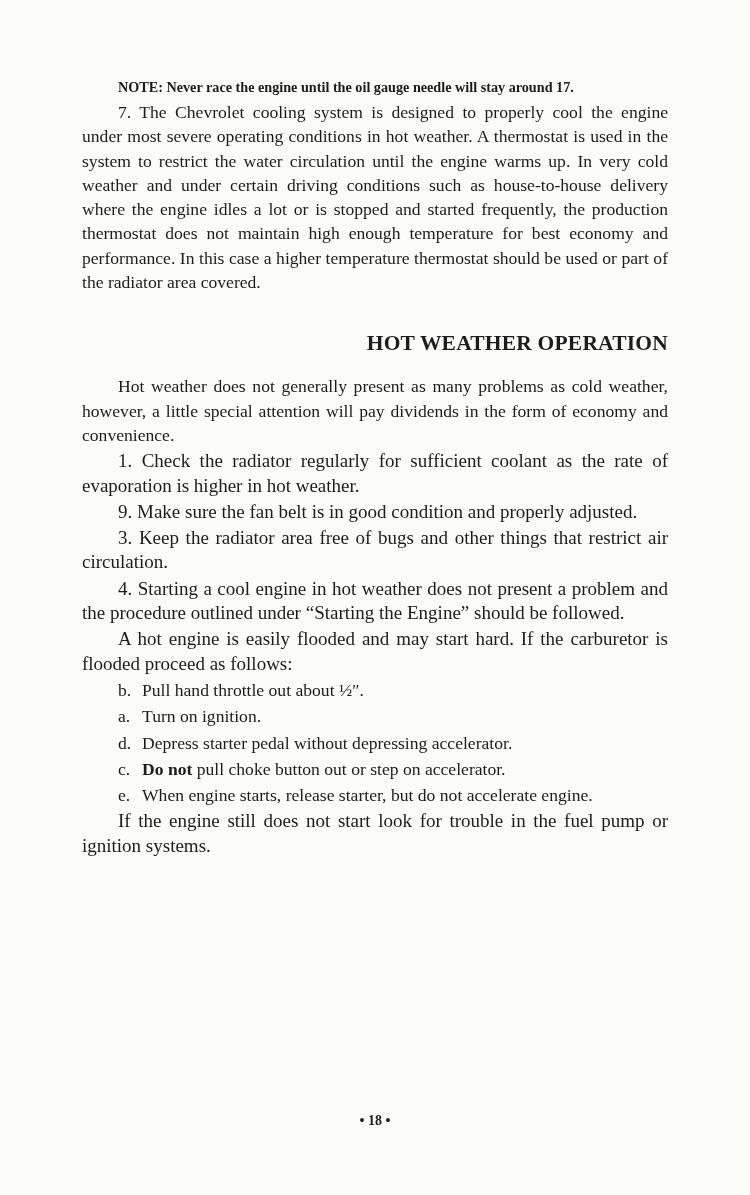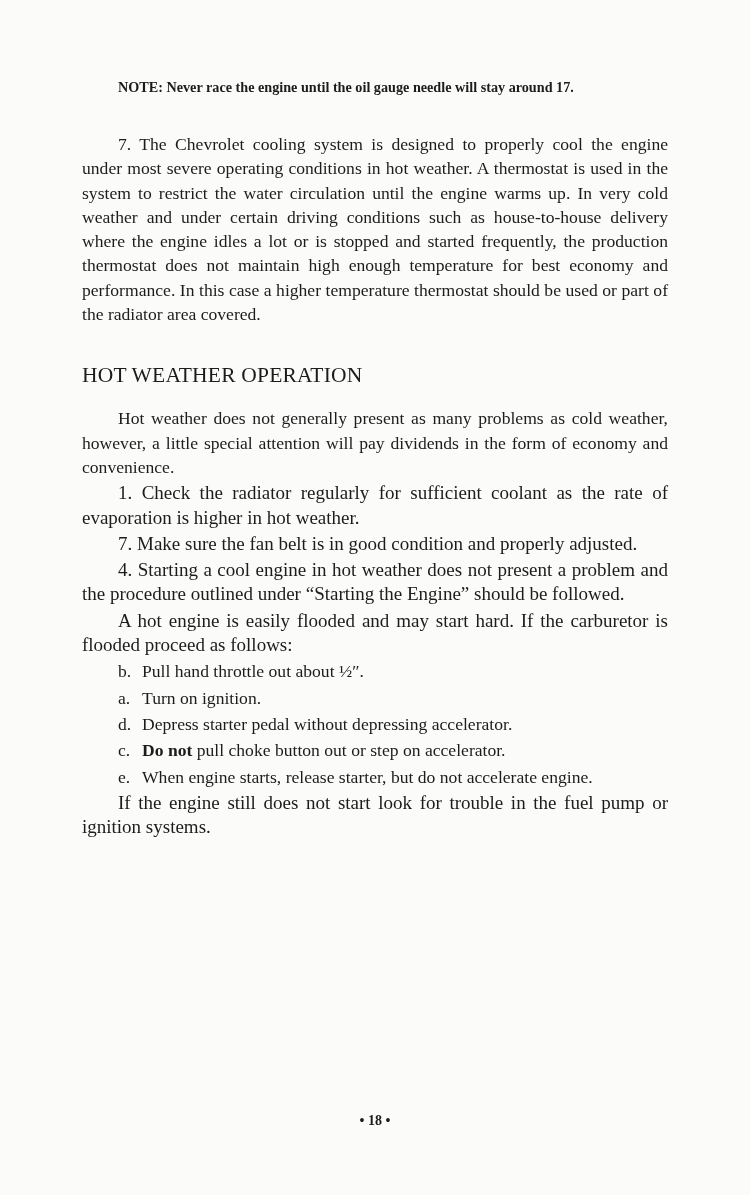--- a/index.html
+++ b/index.html
@@ -13,41 +13,42 @@
   }
   .page { position: absolute; left: 82px; top: 76px; width: 586px; }
   .note {
     font-weight: bold; font-size: 14.2px; line-height: 22px;
     margin: 0 0 0 36px; width: 556px; text-align: justify;
   }
   .para {
     font-size: 17.6px; line-height: 24.3px; margin: 0; text-align: justify;
     text-indent: 36px;
   }
-  .p7 { margin-top: 34px; }
+  .p7 { margin-top: 2px; }
   h2 {
-    font-size: 21.5px; font-weight: normal; text-align: left;
+    font-size: 21.5px; font-weight: bold; text-align: right;
     margin: 37px 0 18px 0; letter-spacing: 0.2px;
   }
   .item { font-size: 19px; line-height: 24.3px; margin: 2px 0 0 0; text-align: justify; text-indent: 36px; }
   .sub { font-size: 17.6px; line-height: 24.3px; margin: 2px 0 0 0; padding-left: 60px; text-indent: -24px; position: relative; }
   .sub .lbl { display: inline-block; width: 24px; text-indent: 0; }
   .bold { font-weight: bold; }
   .folio { position: absolute; left: 0; width: 750px; top: 1113px; text-align: center; font-size: 14px; font-weight: bold; }
 </style>
 </head>
 <body>
 
 <div class="page">
   <p class="note">NOTE: Never race the engine until the oil gauge needle will stay around 17.</p>
   <p class="para p7">7. The Chevrolet cooling system is designed to properly cool the engine under most severe operating conditions in hot weather. A thermostat is used in the system to restrict the water circulation until the engine warms up. In very cold weather and under certain driving conditions such as house-to-house delivery where the engine idles a lot or is stopped and started frequently, the production thermostat does not maintain high enough temperature for best economy and performance. In this case a higher temperature thermostat should be used or part of the radiator area covered.</p>
   <h2>HOT WEATHER OPERATION</h2>
   <p class="para">Hot weather does not generally present as many problems as cold weather, however, a little special attention will pay dividends in the form of economy and convenience.</p>
   <p class="item">1. Check the radiator regularly for sufficient coolant as the rate of evaporation is higher in hot weather.</p>
-  <p class="item">7. Make sure the fan belt is in good condition and properly adjusted.</p>
+  <p class="item">9. Make sure the fan belt is in good condition and properly adjusted.</p>
+  <p class="item">3. Keep the radiator area free of bugs and other things that restrict air circulation.</p>
   <p class="item">4. Starting a cool engine in hot weather does not present a problem and the procedure outlined under “Starting the Engine” should be followed.</p>
   <p class="item">A hot engine is easily flooded and may start hard. If the carburetor is flooded proceed as follows:</p>
   <p class="sub"><span class="lbl">b.</span><span>Pull hand throttle out about ½″.</span></p>
   <p class="sub"><span class="lbl">a.</span><span>Turn on ignition.</span></p>
   <p class="sub"><span class="lbl">d.</span><span>Depress starter pedal without depressing accelerator.</span></p>
   <p class="sub"><span class="lbl">c.</span><span class="bold">Do not</span><span> pull choke button out or step on accelerator.</span></p>
   <p class="sub"><span class="lbl">e.</span><span>When engine starts, release starter, but do not accelerate engine.</span></p>
   <p class="item">If the engine still does not start look for trouble in the fuel pump or ignition systems.</p>
 </div>
 

